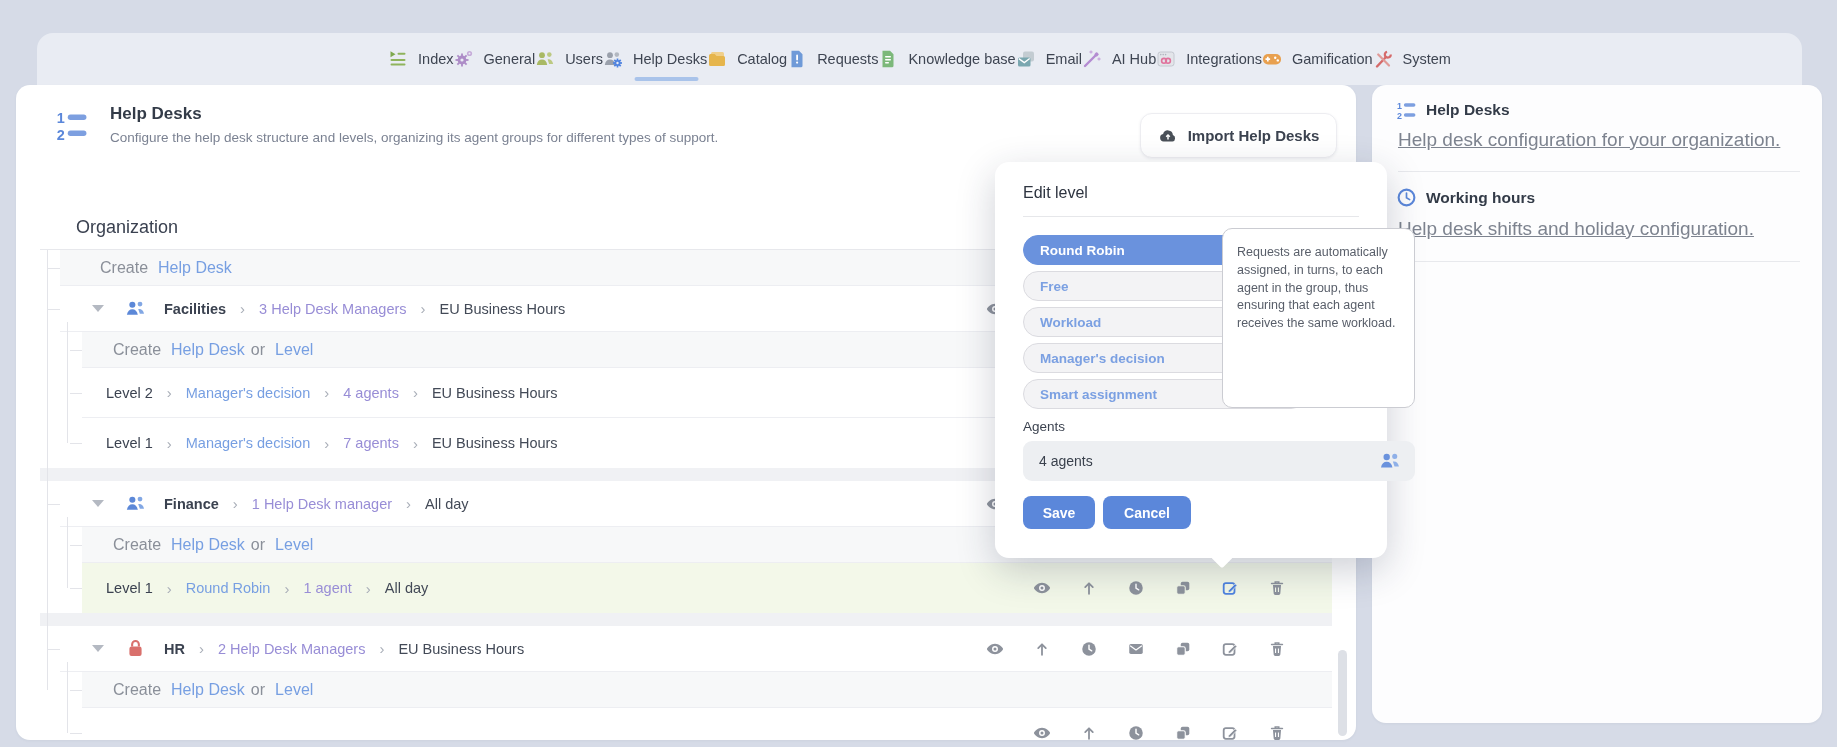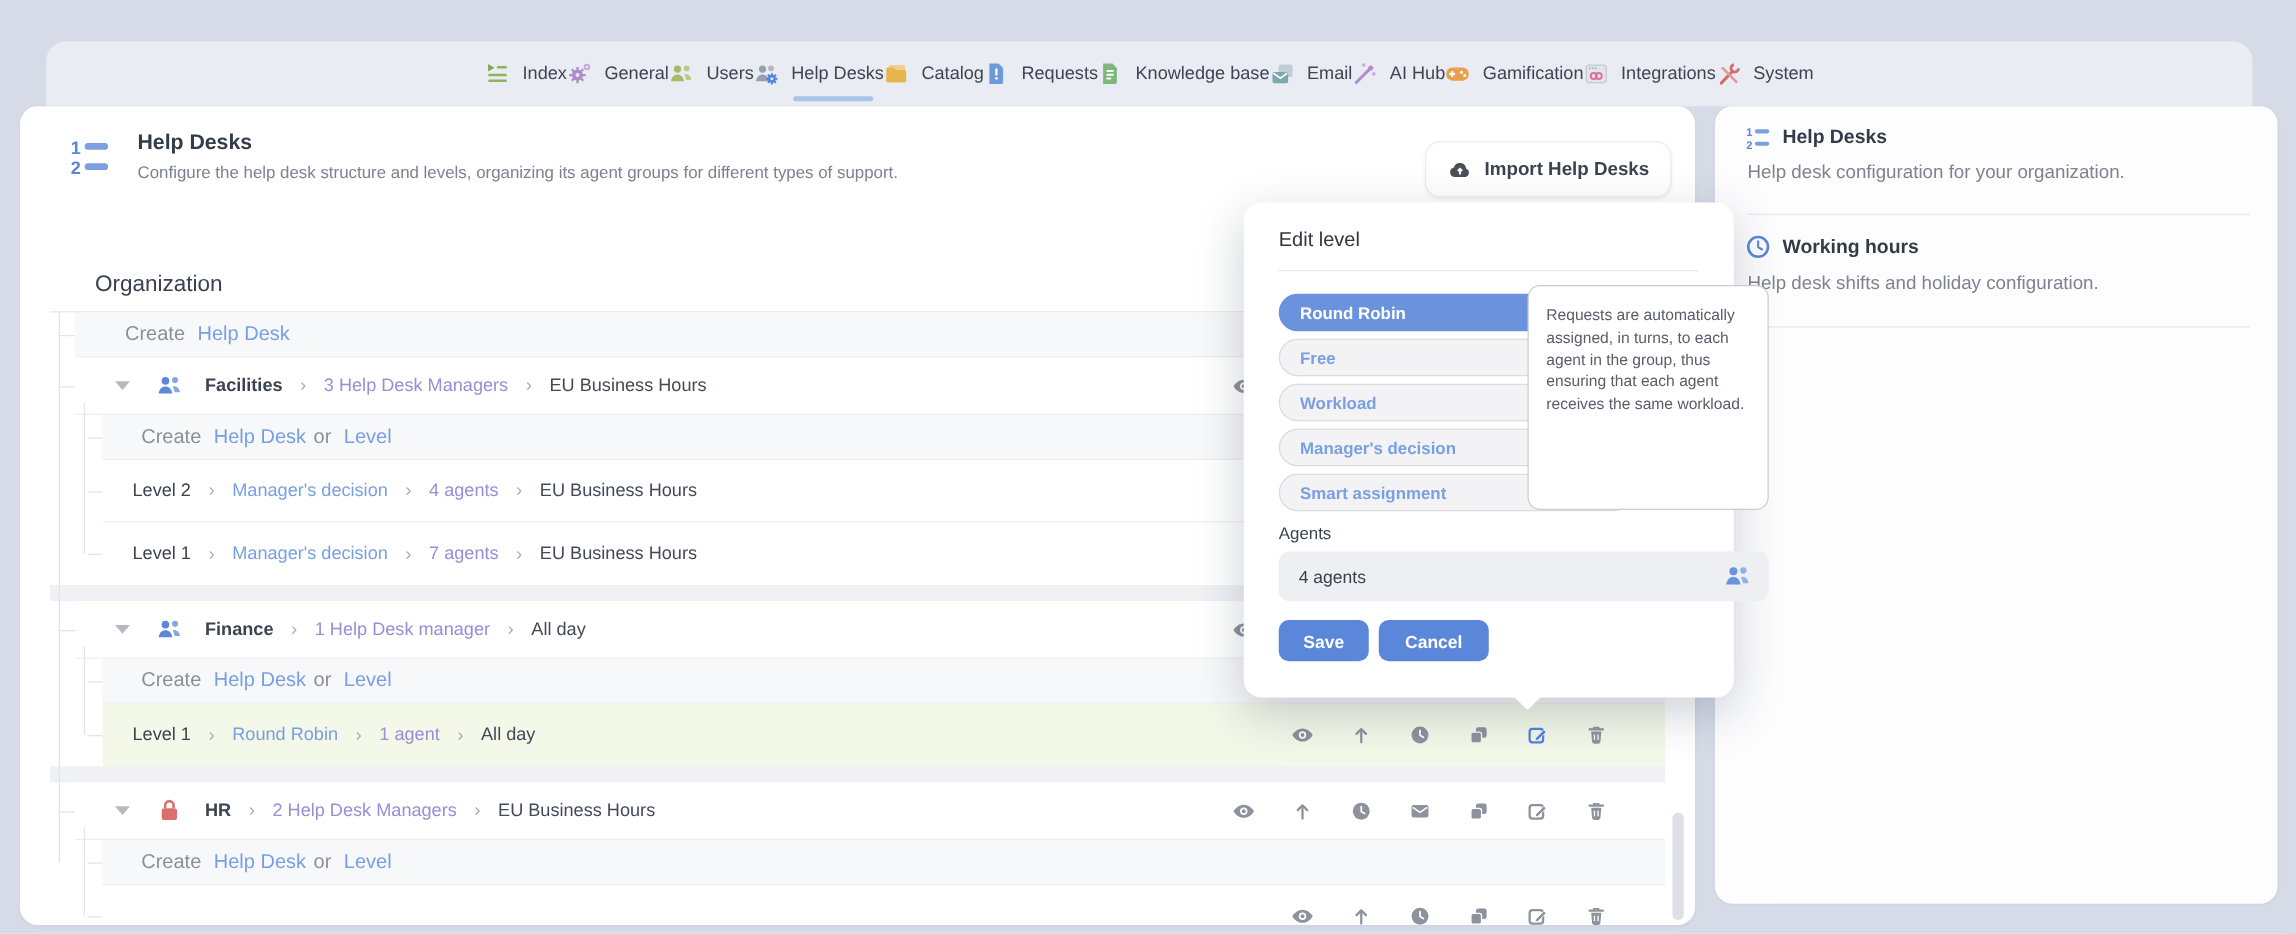--- a/index.html
+++ b/index.html
@@ -68,21 +68,21 @@
   .cr-gap{ margin:0 6px 0 10px;}
   .icons{ position:absolute; right:46px; top:50%; transform:translateY(-50%); display:flex; gap:29px;}
   .icons svg{ width:18px; height:18px; cursor:pointer;}
   .scroll-thumb{ position:absolute; right:9px; bottom:4px; width:9px; height:86px;
     border-radius:5px; background:#dde0e6; z-index:6;}
   
   .sidebar{ position:absolute; left:1372px; top:85px; width:450px; height:638px;
     background:#fdfdfe; border-radius:14px; z-index:3; box-shadow:0 1px 3px rgba(40,50,80,.05);}
   .sb-ic{ position:absolute; left:24px; width:21px; height:21px;}
   .sb-title{ position:absolute; left:54px; font-size:15.5px; font-weight:700; color:#333b48;}
-  .sb-sub{ position:absolute; left:26px; font-size:15px; color:#7d838f;}
+  .sb-sub{ position:absolute; left:26px; font-size:19px; color:#7d838f;text-decoration:underline;}
   .sb-div{ position:absolute; left:26px; right:22px; height:1px; background:#e8e9ed;}
   
   .modal{ position:absolute; left:995px; top:162px; width:392px; height:396px;
     background:#fff; border-radius:14px; z-index:20;
     box-shadow:0 12px 38px rgba(30,40,70,.22);}
   .modal::after{ content:""; position:absolute; left:219px; bottom:-7px; width:16px; height:16px;
     background:#fff; transform:rotate(45deg); border-radius:2px;}
   .m-title{ position:absolute; left:28px; top:22px; font-size:16px; font-weight:500; color:#2e3440;}
   .m-div{ position:absolute; left:28px; right:28px; top:54px; height:1px; background:#e6e7ea;}
   .pills{ position:absolute; left:28px; top:73px; width:283px;}
@@ -194,37 +194,37 @@
     <svg viewBox="0 0 20 20">
         <path d="M3 17L13.5 6.5" stroke="#b48bd1" stroke-width="2.4" stroke-linecap="round"></path>
         <rect x="12.8" y="3.6" width="3.6" height="3.6" rx="1" transform="rotate(45 14.6 5.4)" fill="#b48bd1"></rect>
         <path d="M9 1.5v3M7.5 3h3" stroke="#c9a8de" stroke-width="1.3"></path>
         <path d="M17 8.5v3M15.5 10h3" stroke="#c9a8de" stroke-width="1.3"></path>
       </svg>
     <span>AI Hub</span>
   </div>
   <div class="nav-item">
     <svg viewBox="0 0 20 20">
-        <rect x="1" y="5" width="18" height="10.5" rx="5" fill="#e8a04f"></rect>
-        <path d="M5.8 7.8v4.6M3.5 10.1h4.6" stroke="#fff" stroke-width="1.7"></path>
-        <circle cx="13.2" cy="8.8" r="1.2" fill="#fff"></circle>
-        <circle cx="15.8" cy="11.4" r="1.2" fill="#fff"></circle>
-      </svg>
-    <span>Gamification</span>
-  </div>
-  <div class="nav-item">
-    <svg viewBox="0 0 20 20">
         <rect x="2" y="3" width="16" height="14" rx="2.5" fill="#e3e5ea" stroke="#c4c8d0"></rect>
         <circle cx="4.8" cy="5.6" r=".8" fill="#b0b5bf"></circle>
         <circle cx="7.2" cy="5.6" r=".8" fill="#b0b5bf"></circle>
         <circle cx="9.6" cy="5.6" r=".8" fill="#b0b5bf"></circle>
         <circle cx="8" cy="11.8" r="2.4" stroke="#e0739d" stroke-width="1.6" fill="none"></circle>
         <circle cx="12" cy="11.8" r="2.4" stroke="#e0739d" stroke-width="1.6" fill="none"></circle>
       </svg>
     <span>Integrations</span>
+  </div>
+  <div class="nav-item">
+    <svg viewBox="0 0 20 20">
+        <rect x="1" y="5" width="18" height="10.5" rx="5" fill="#e8a04f"></rect>
+        <path d="M5.8 7.8v4.6M3.5 10.1h4.6" stroke="#fff" stroke-width="1.7"></path>
+        <circle cx="13.2" cy="8.8" r="1.2" fill="#fff"></circle>
+        <circle cx="15.8" cy="11.4" r="1.2" fill="#fff"></circle>
+      </svg>
+    <span>Gamification</span>
   </div>
   <div class="nav-item">
     <svg viewBox="0 0 20 20">
         <path d="M4 17.5L13 8" stroke="#d56a6a" stroke-width="2.4" stroke-linecap="round"></path>
         <circle cx="14.8" cy="5.6" r="3" stroke="#d56a6a" stroke-width="2.2" fill="none" stroke-dasharray="13 6"></circle>
         <path d="M5.2 5.5L16 16.5" stroke="#e09a97" stroke-width="2.2" stroke-linecap="round"></path>
       </svg>
     <span>System</span>
   </div>
 </nav>

